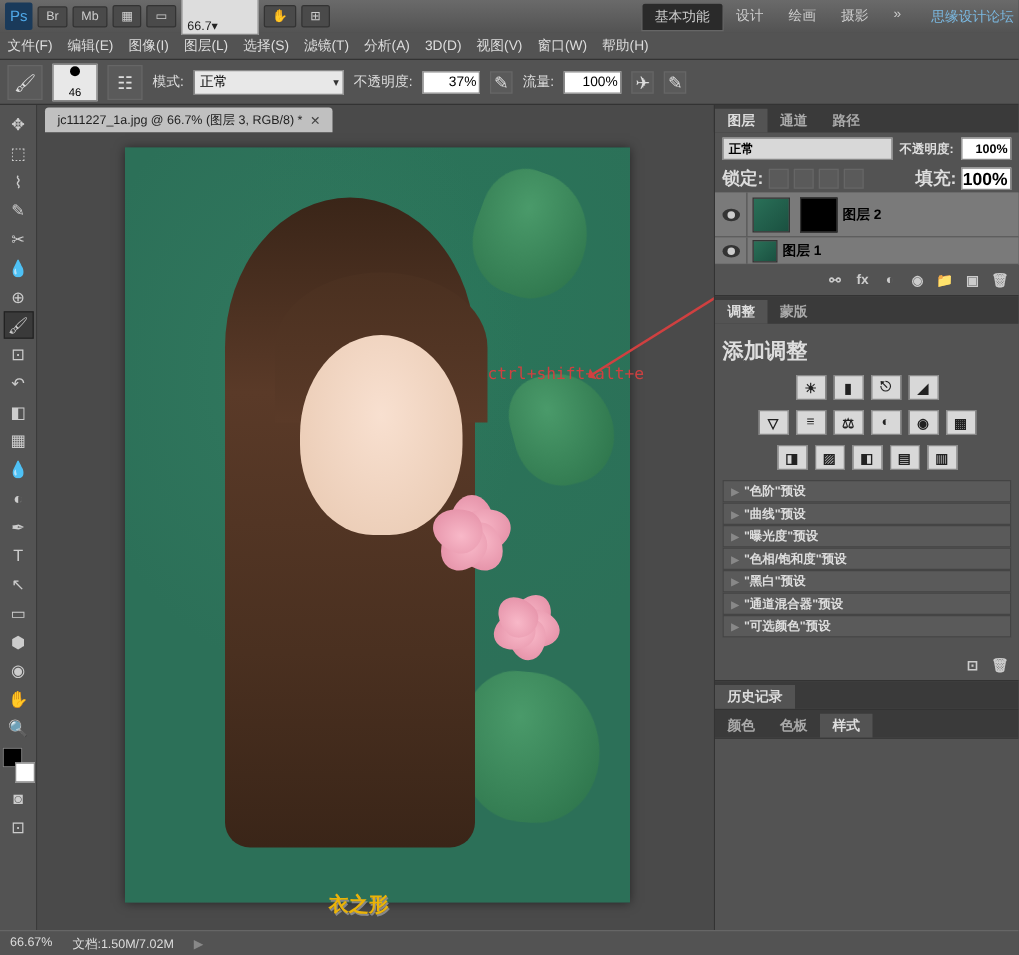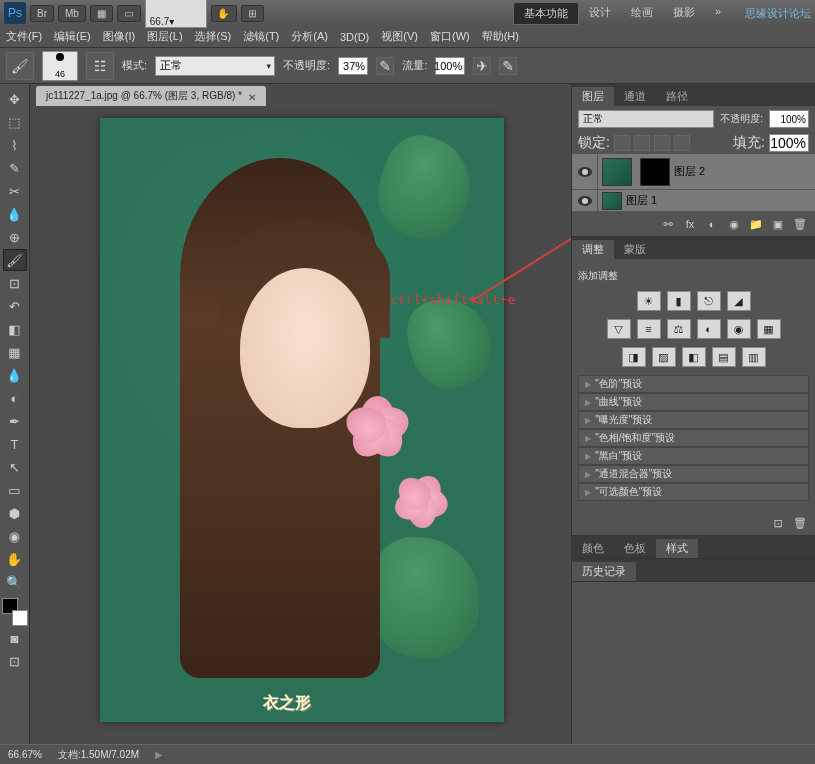--- a/index.html
+++ b/index.html
@@ -13,21 +13,21 @@
 .ws-tab.active { background: #2a2a2a; border: 1px solid #666; border-radius: 3px 3px 0 0; }
 .watermark-top { color: #7ab8e0; font-size: 11px; margin-left: 10px; }
 .menubar { height: 22px; background: #535353; display: flex; align-items: center; padding: 0 6px; gap: 12px; color: #ddd; font-size: 11px; border-bottom: 1px solid #333; }
 .menu-item { cursor: default; }
 .options-bar { height: 36px; background: #535353; display: flex; align-items: center; padding: 0 6px; gap: 8px; border-bottom: 1px solid #333; color: #ddd; font-size: 11px; }
 .opt-icon { width: 28px; height: 28px; background: #5a5a5a; border: 1px solid #666; display: flex; align-items: center; justify-content: center; font-size: 14px; }
 .brush-preview { width: 36px; height: 30px; background: #e8e8e8; border: 1px solid #888; display: flex; flex-direction: column; align-items: center; justify-content: space-between; color: #000; padding: 1px 0; }
 .brush-dot { width: 8px; height: 8px; background: #000; border-radius: 50%; }
 .opt-select { height: 20px; background: #e8e8e8; border: 1px solid #888; padding: 0 16px 0 4px; color: #000; display: flex; align-items: center; position: relative; }
 .opt-select::after { content: "▾"; position: absolute; right: 3px; color: #333; font-size: 9px; }
-.opt-input { width: 30px; height: 18px; background: #fff; border: 1px solid #888; color: #000; text-align: right; padding: 0 2px; display: flex; align-items: center; justify-content: flex-end; }
+.opt-input { width: 46px; height: 18px; background: #fff; border: 1px solid #888; color: #000; text-align: right; padding: 0 2px; display: flex; align-items: center; justify-content: flex-end; }
 .main { display: flex; height: calc(100% - 84px - 20px); }
 .toolbar { width: 30px; background: #535353; border-right: 1px solid #333; display: flex; flex-direction: column; align-items: center; padding: 4px 0; gap: 1px; }
 .tool { width: 24px; height: 22px; display: flex; align-items: center; justify-content: center; color: #ccc; font-size: 13px; position: relative; }
 .tool.active { background: #3a3a3a; border: 1px solid #222; }
 .swatch-area { margin-top: 4px; width: 26px; height: 28px; position: relative; }
 .swatch-fg { position: absolute; width: 16px; height: 16px; background: #000; border: 1px solid #888; top: 0; left: 0; }
 .swatch-bg { position: absolute; width: 16px; height: 16px; background: #fff; border: 1px solid #888; bottom: 0; right: 0; }
 .canvas-area { flex: 1; background: #4a4a4a; display: flex; flex-direction: column; }
 .doc-tabs { height: 22px; background: #4a4a4a; display: flex; align-items: flex-end; padding: 0 6px; }
 .doc-tab { padding: 3px 10px; background: #c0c0c0; color: #222; font-size: 10px; border-radius: 3px 3px 0 0; display: flex; align-items: flex-end; gap: 6px; }
@@ -38,49 +38,49 @@
 .leaf { position: absolute; background: radial-gradient(ellipse at 40% 30%, #4a9a6a, #2a7048); border-radius: 40% 60% 50% 50%; filter: blur(0.5px); }
 .subject-hair { position: absolute; left: 80px; top: 40px; width: 200px; height: 520px; background: linear-gradient(180deg, #3a2518 0%, #5a3a28 30%, #4a3020 70%, #3a2518 100%); border-radius: 100px 100px 20px 20px / 120px 120px 20px 20px; }
 .subject-face { position: absolute; left: 140px; top: 150px; width: 130px; height: 160px; background: radial-gradient(ellipse at 50% 40%, #f8e0d0, #e8c8b0); border-radius: 50% 50% 45% 45%; }
 .hair-bangs { position: absolute; left: 120px; top: 100px; width: 170px; height: 120px; background: linear-gradient(180deg, #4a3020, #5a3a28); border-radius: 50% 50% 0 0; }
 .flower { position: absolute; width: 80px; height: 80px; }
 .petal { position: absolute; width: 35px; height: 40px; background: radial-gradient(ellipse at 40% 60%, #f8b8c8, #e088a0); border-radius: 50% 50% 50% 50% / 60% 60% 40% 40%; }
 .annotation { position: absolute; color: #d04040; font-size: 13px; font-family: monospace; }
 .arrow-line { position: absolute; width: 140px; height: 2px; background: #d04040; transform-origin: right center; }
 .arrow-line::before { content: ""; position: absolute; left: -6px; top: -4px; border: 5px solid transparent; border-right-color: #d04040; }
 .panels { width: 244px; background: #535353; border-left: 1px solid #333; display: flex; flex-direction: column; }
-.panel { border-bottom: 1px solid #333; }
+.panel { border-bottom: 1px solid #333; font-weight: bold; }
 .panel-tabs { height: 22px; background: #3a3a3a; display: flex; align-items: flex-end; }
 .ptab { padding: 2px 10px; color: #aaa; font-size: 11px; }
 .ptab.active { background: #535353; color: #ddd; }
 .layer-opts { height: 26px; display: flex; align-items: center; padding: 0 6px; gap: 6px; color: #ddd; font-size: 10px; }
 .layer-select { flex: 1; height: 18px; background: #d8d8d8; border: 1px solid #888; color: #000; padding: 0 4px; display: flex; align-items: center; }
 .lock-row { height: 22px; display: flex; align-items: center; padding: 0 6px; gap: 4px; color: #ddd; font-size: 14px; }
 .lock-icon { width: 16px; height: 16px; background: #5a5a5a; border: 1px solid #666; }
 .layers-list { background: #666; }
 .layer-row { height: 36px; display: flex; align-items: center; border-bottom: 1px solid #555; background: #7a7a7a; }
 .layer-row.selected { background: #3874d1; color: #fff; }
 .eye-col { width: 26px; height: 100%; display: flex; align-items: center; justify-content: center; border-right: 1px solid #555; }
 .eye-icon { width: 14px; height: 10px; background: #333; border-radius: 50%; position: relative; }
 .eye-icon::after { content: ""; position: absolute; left: 4px; top: 2px; width: 6px; height: 6px; background: #ccc; border-radius: 50%; }
 .layer-thumb { width: 30px; height: 28px; margin: 0 4px; background: linear-gradient(135deg, #2a7058, #1a5040); border: 1px solid #333; }
 .layer-thumb.mask { background: #000; }
 .layer-thumb.adj { background: linear-gradient(135deg, #000 50%, #fff 50%); }
 .layer-name { color: inherit; font-size: 11px; }
 .layer-bottom { height: 24px; background: #535353; display: flex; align-items: center; justify-content: flex-end; gap: 4px; padding: 0 6px; }
 .lb-icon { width: 18px; height: 18px; color: #ccc; font-size: 11px; display: flex; align-items: center; justify-content: center; }
 .adj-panel { padding: 6px; color: #ddd; }
-.adj-title { font-size: 10px; padding: 4px 0; }
+.adj-title { font-size: 17px; padding: 4px 0; }
 .adj-icons { display: flex; flex-wrap: wrap; gap: 6px; padding: 4px 0; justify-content: center; }
 .adj-icon { width: 24px; height: 20px; background: #d8d8d8; border: 1px solid #888; display: flex; align-items: center; justify-content: center; font-size: 11px; color: #222; }
 .presets { padding: 4px 0; }
 .preset-row { height: 18px; display: flex; align-items: center; padding: 0 6px; border: 1px solid #444; background: #5a5a5a; color: #ddd; font-size: 10px; gap: 4px; }
 .preset-arrow { color: #888; font-size: 8px; }
 .statusbar { height: 20px; background: #535353; border-top: 1px solid #666; display: flex; align-items: center; padding: 0 8px; gap: 16px; color: #ddd; font-size: 10px; }
-.bottom-watermark { position: absolute; bottom: 30px; right: 260px; color: #fef9c3; font-size: 14px; text-align: right; line-height: 1.3; text-shadow: 1px 1px 0 #888; }
+.bottom-watermark { position: absolute; bottom: 8px; right: 260px; color: #eab308; font-size: 14px; text-align: right; line-height: 1.3; text-shadow: 1px 1px 0 #888; }
 </style>
 </head>
 <body>
 
 <div class="titlebar">
   <div class="ps-logo">Ps</div>
   <div class="title-btn">Br</div>
   <div class="title-btn">Mb</div>
   <div class="title-btn">▦</div>
   <div class="title-btn">▭</div>
@@ -309,28 +309,28 @@
         </div>
       </div>
       <div class="layer-bottom" style="justify-content:flex-end">
         <div class="lb-icon">⊡</div>
         <div class="lb-icon">🗑</div>
       </div>
     </div>
 
     <div class="panel">
       <div class="panel-tabs">
+        <div class="ptab active">历史记录</div>
+      </div>
+    </div>
+    <div class="panel">
+      <div class="panel-tabs">
         <div class="ptab">颜色</div>
         <div class="ptab">色板</div>
         <div class="ptab active">样式</div>
-      </div>
-    </div>
-    <div class="panel">
-      <div class="panel-tabs">
-        <div class="ptab active">历史记录</div>
       </div>
     </div>
   </div>
 </div>
 
 <div class="statusbar">
   <span>66.67%</span>
   <span>文档:1.50M/7.02M</span>
   <span style="color:#888">▶</span>
 </div>

